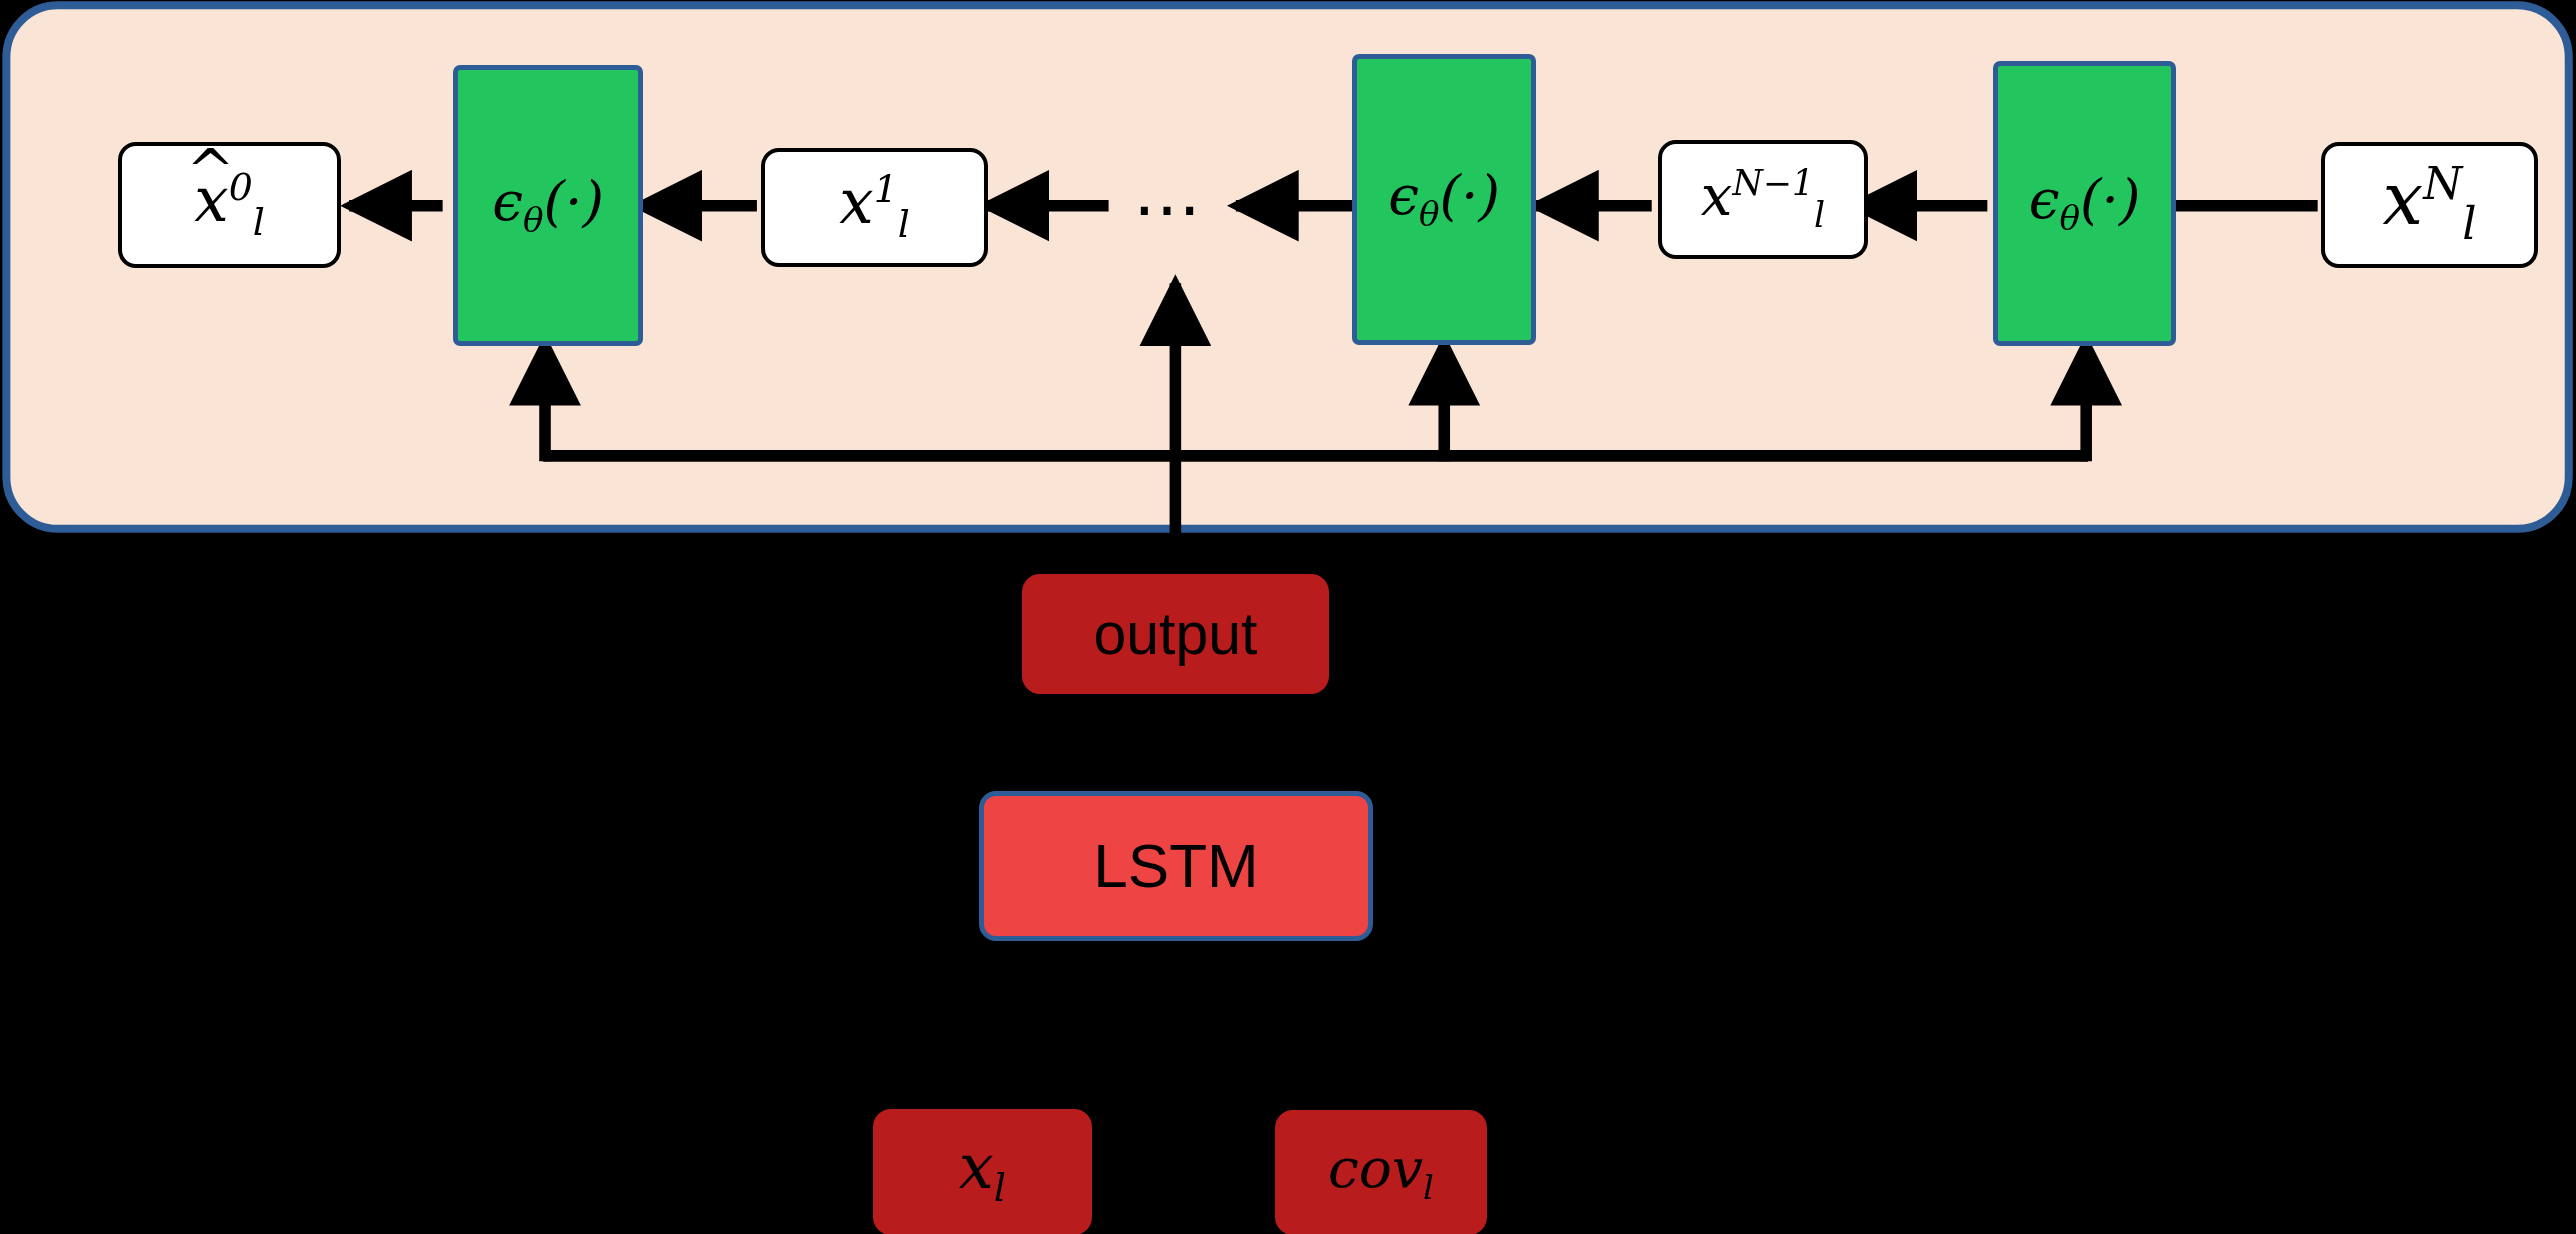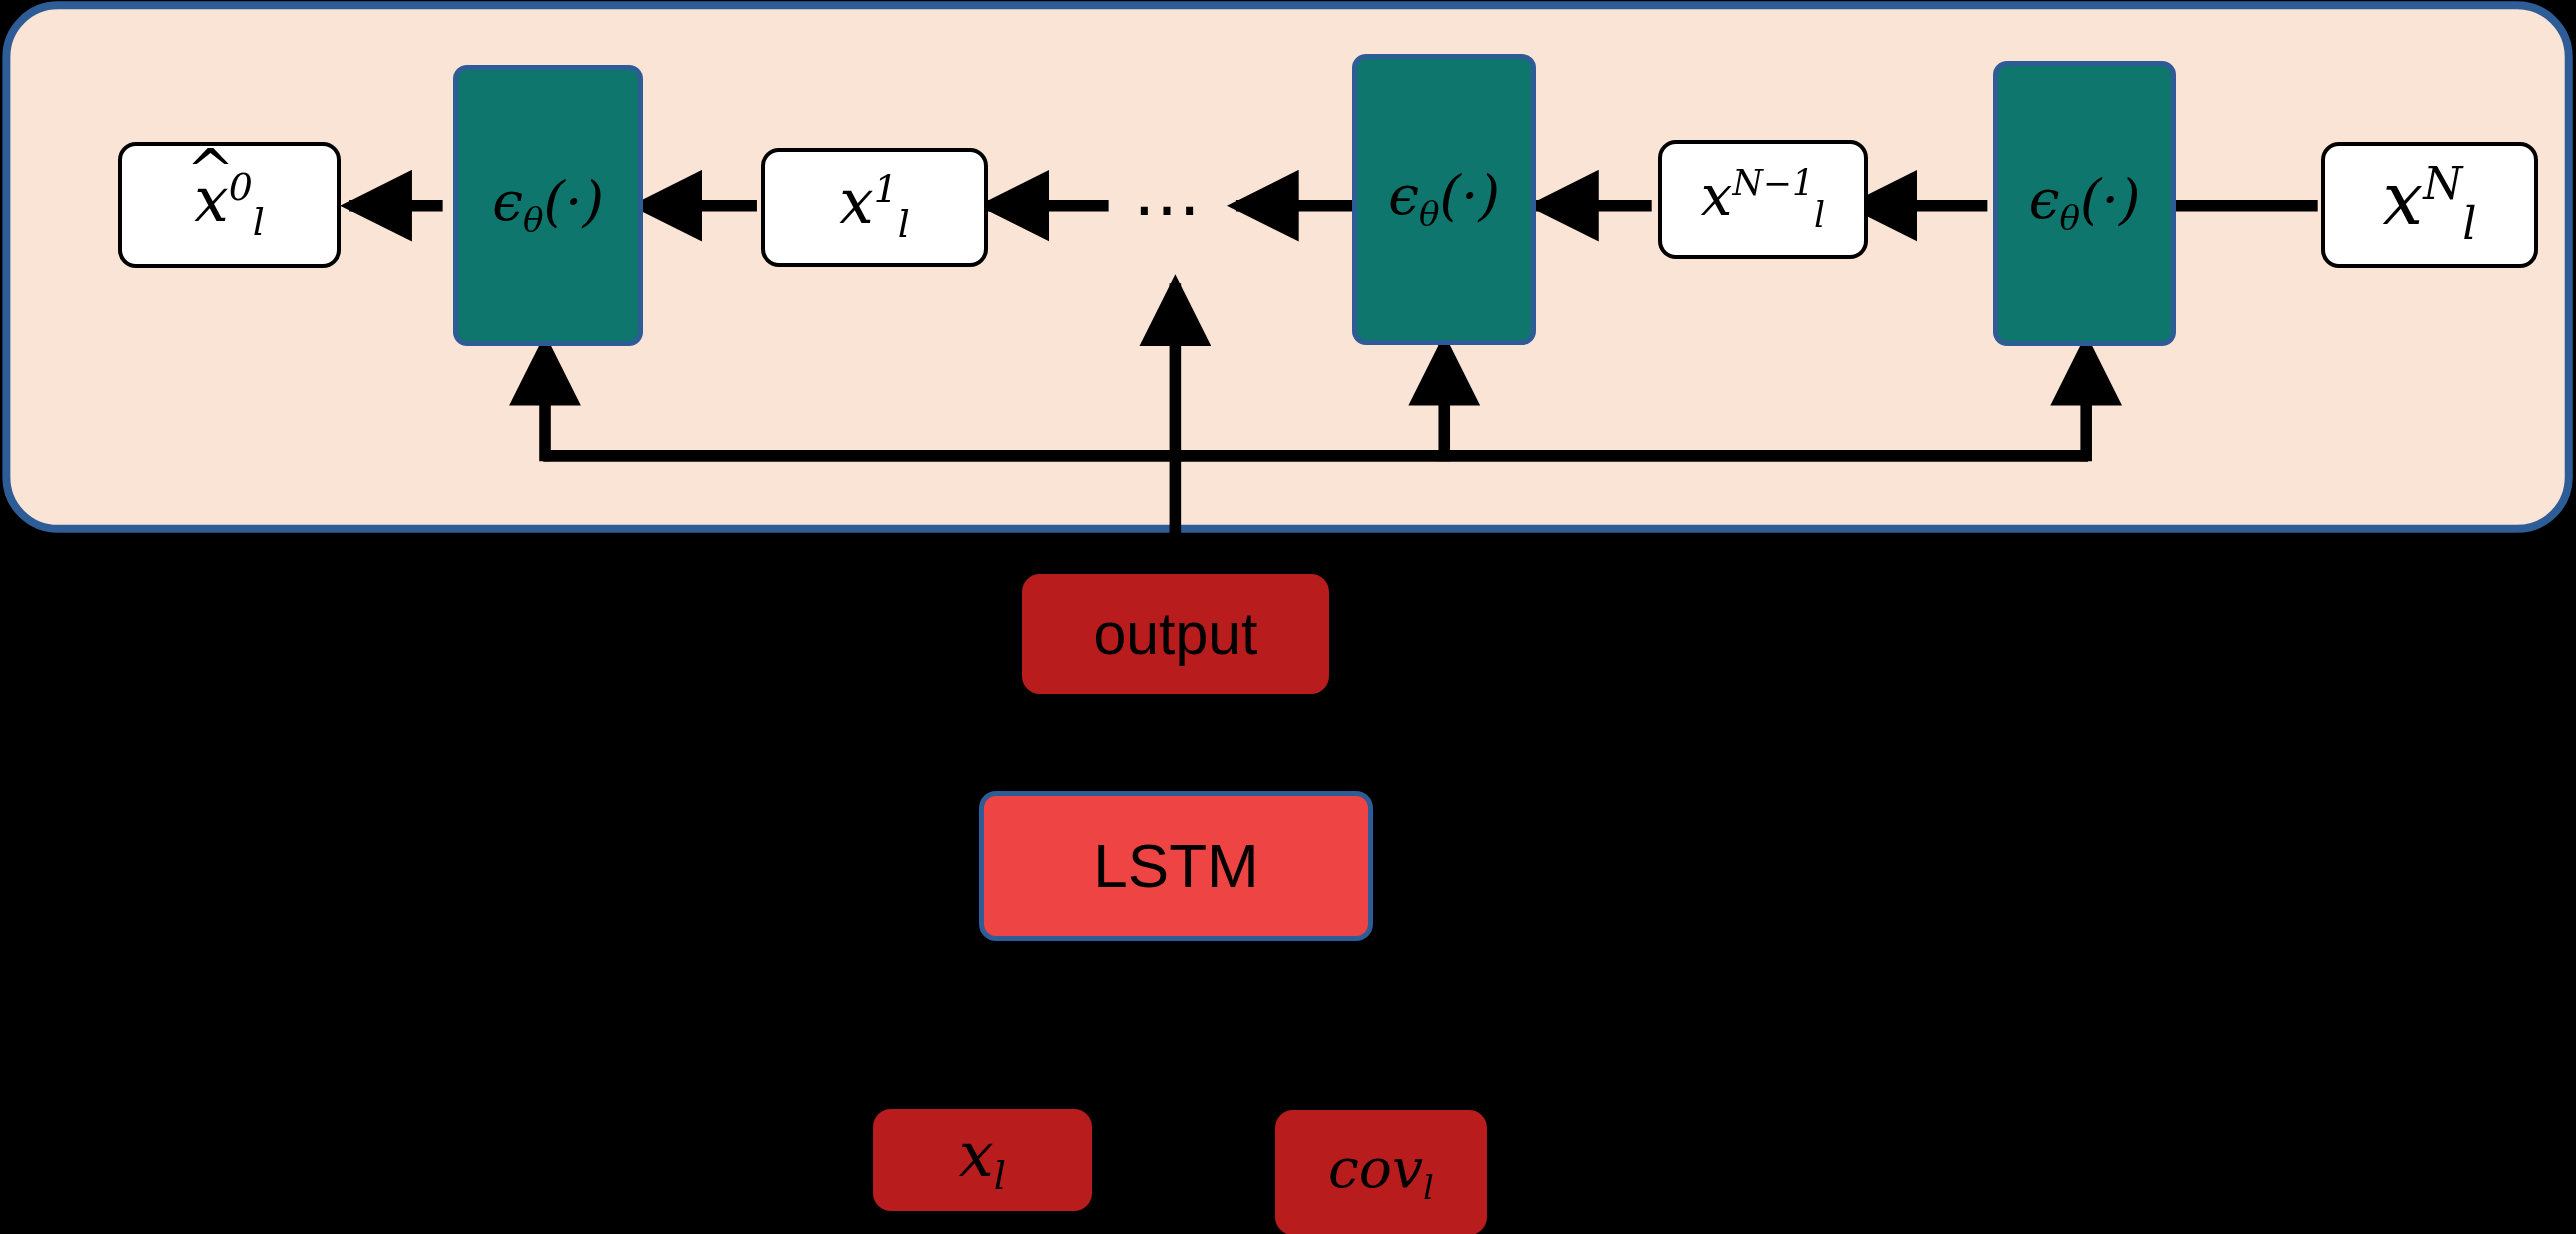--- a/index.html
+++ b/index.html
@@ -36,23 +36,23 @@
     justify-content: center;
     text-align: center;
     line-height: 1;
   }
   .node-white {
     background: #FFFFFF;
     border: 4.5px solid #000000;
     border-radius: 18px;
   }
   .node-orange {
-    background: #0f766e;
+    background: #22c55e;
     border: 5.3px solid #2E5C96;
-    border-radius: 14px;
+    border-radius: 7px;
   }
   .node-plain {
     background: #b91c1c;
     border: none;
     border-radius: 18px;
   }
   .node-lstm {
     background: #ef4444;
     border: 5.3px solid #2E5C96;
     border-radius: 17px;
@@ -190,21 +190,21 @@
   </div>
 
   <div class="node node-plain" style="left:1022px; top:574px; width:307px; height:120px;">
     <span class="plaintext" style="font-size:59px;">output</span>
   </div>
 
   <div class="node node-lstm" style="left:979px; top:791px; width:394px; height:150px;">
     <span class="plaintext" style="font-size:62px;">LSTM</span>
   </div>
 
-  <div class="node node-plain" style="left:873px; top:1109px; width:219px; height:102px;">
+  <div class="node node-plain" style="left:873px; top:1109px; width:219px; height:126px;">
     <span class="math" style="font-size:62px;">
       x<span class="sub">l</span>
     </span>
   </div>
 
   <div class="node node-plain" style="left:1275px; top:1110px; width:212px; height:125px;">
     <span class="math" style="font-size:55px;">
       cov<span class="sub">l</span>
     </span>
   </div>

